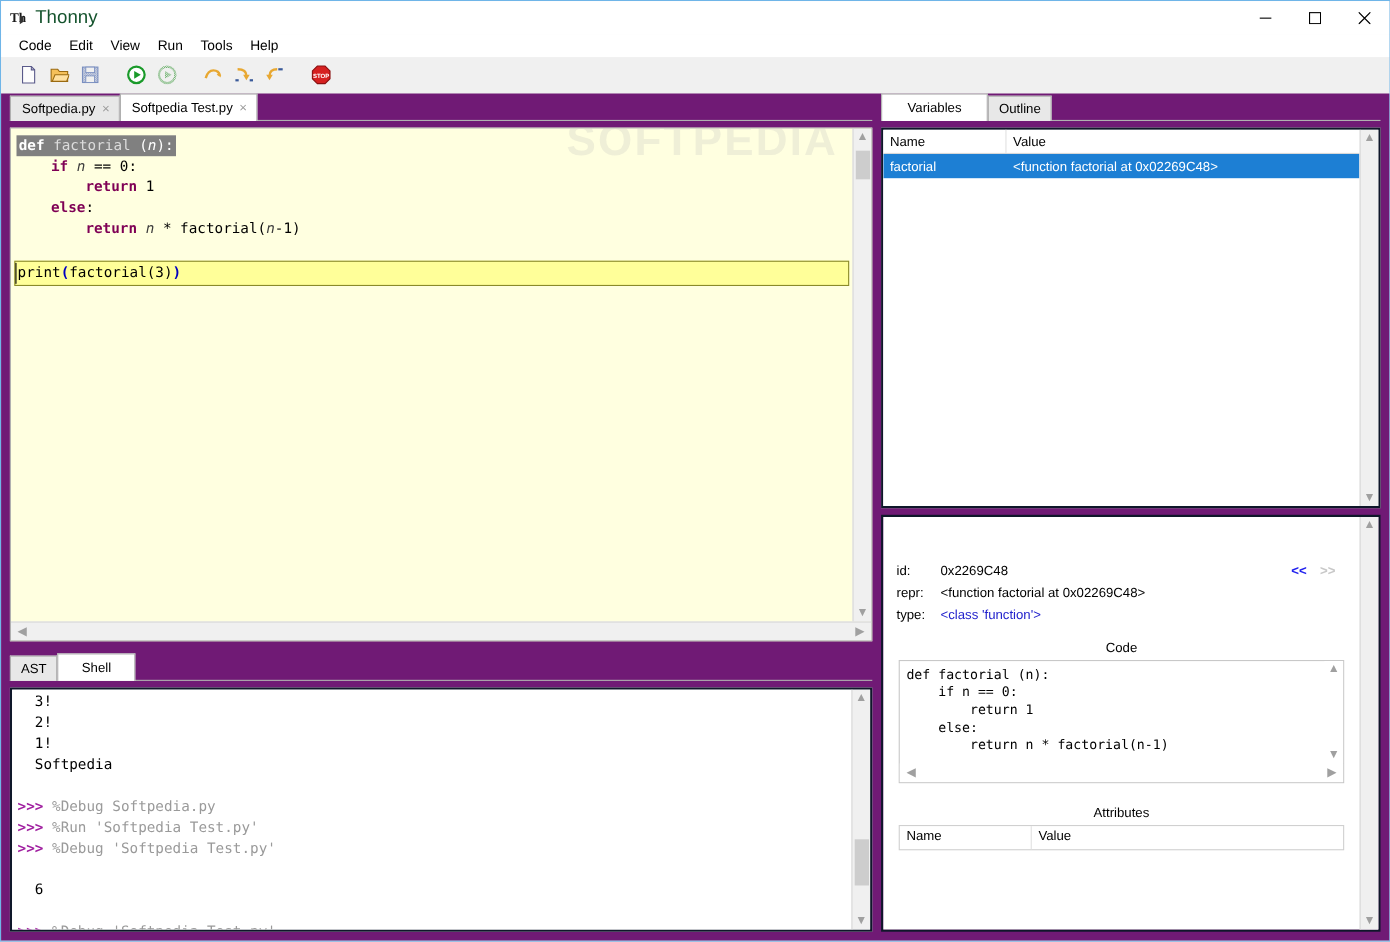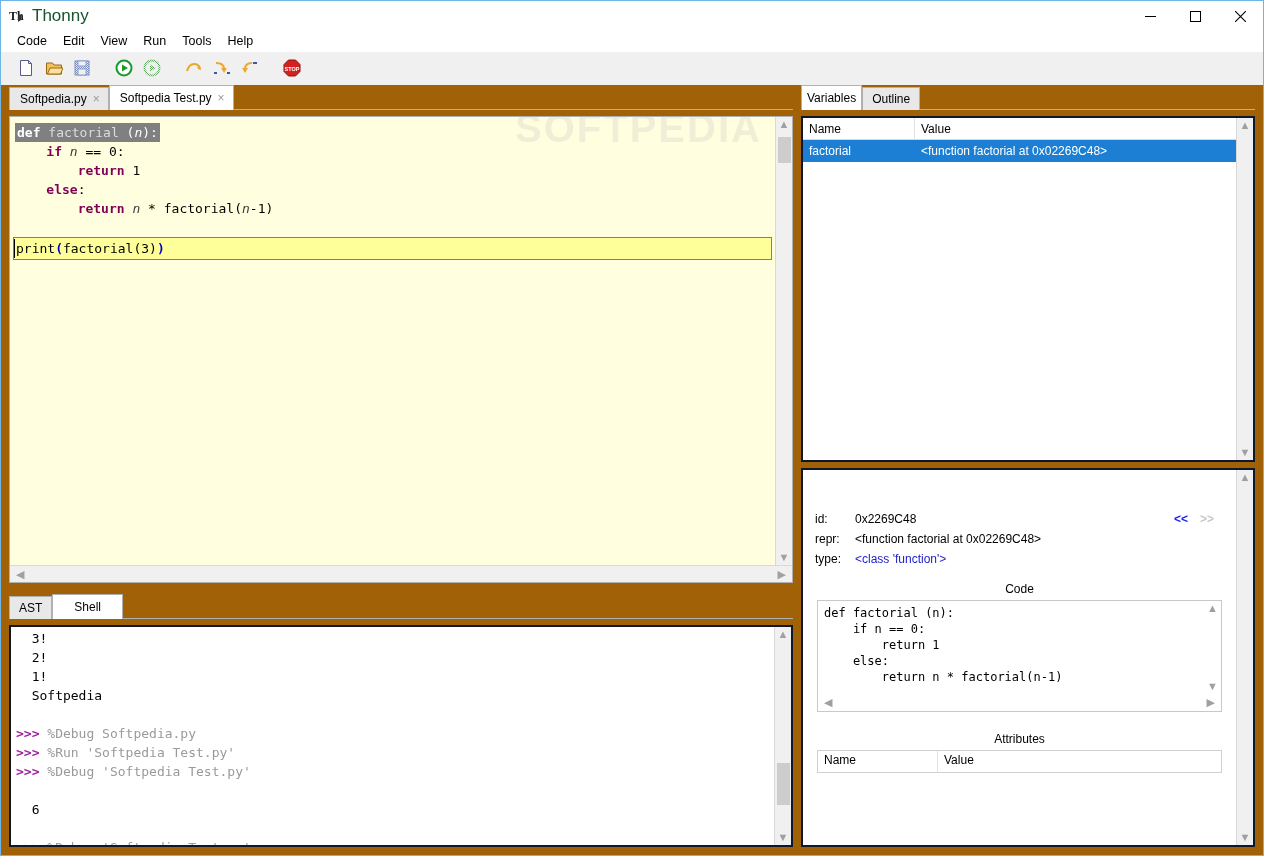--- a/index.html
+++ b/index.html
@@ -59,21 +59,21 @@
   }
   .tbtn {
     width:26px; height:26px; display:flex; align-items:center; justify-content:center;
     position:relative;
   }
   .tbsep { width:12px; }
 
   
   .body {
     flex:1 1 auto; display:flex; padding:0 8px 8px 8px; gap:8px;
-    min-height:0; background:#a16207;
+    min-height:0; background:#701a75;
   }
   .leftcol { display:flex; flex-direction:column; width:784px; gap:7px; min-height:0; }
   .rightcol { display:flex; flex-direction:column; flex:1 1 auto; gap:7px; min-height:0; }
 
   
   .tabstrip { display:flex; align-items:flex-end; height:25px; position:relative; }
   .tabstrip::after {
     content:""; position:absolute; left:0; right:0; bottom:0; height:1px; background:#b0b0b0;
   }
   .tab {
@@ -380,21 +380,21 @@
             <div class="sbthumb" style="bottom:40px;left:2px;width:13px;height:42px;"></div>
             <div class="sbarrow">▼</div>
           </div>
         </div>
       </div>
     </div>
 
     <div class="rightcol">
 
       <div class="tabstrip">
-        <div class="tab active" style="padding:0 5px;">
+        <div class="tab active" style="padding:0 23px;">
           <span>Variables</span>
         </div>
         <div class="tab" style="padding:0 9px;">
           <span>Outline</span>
         </div>
       </div>
 
       <div class="panel" style="flex:0 0 346px;">
         <div style="flex:1 1 auto;display:flex;min-height:0;">
           <div class="tt">

